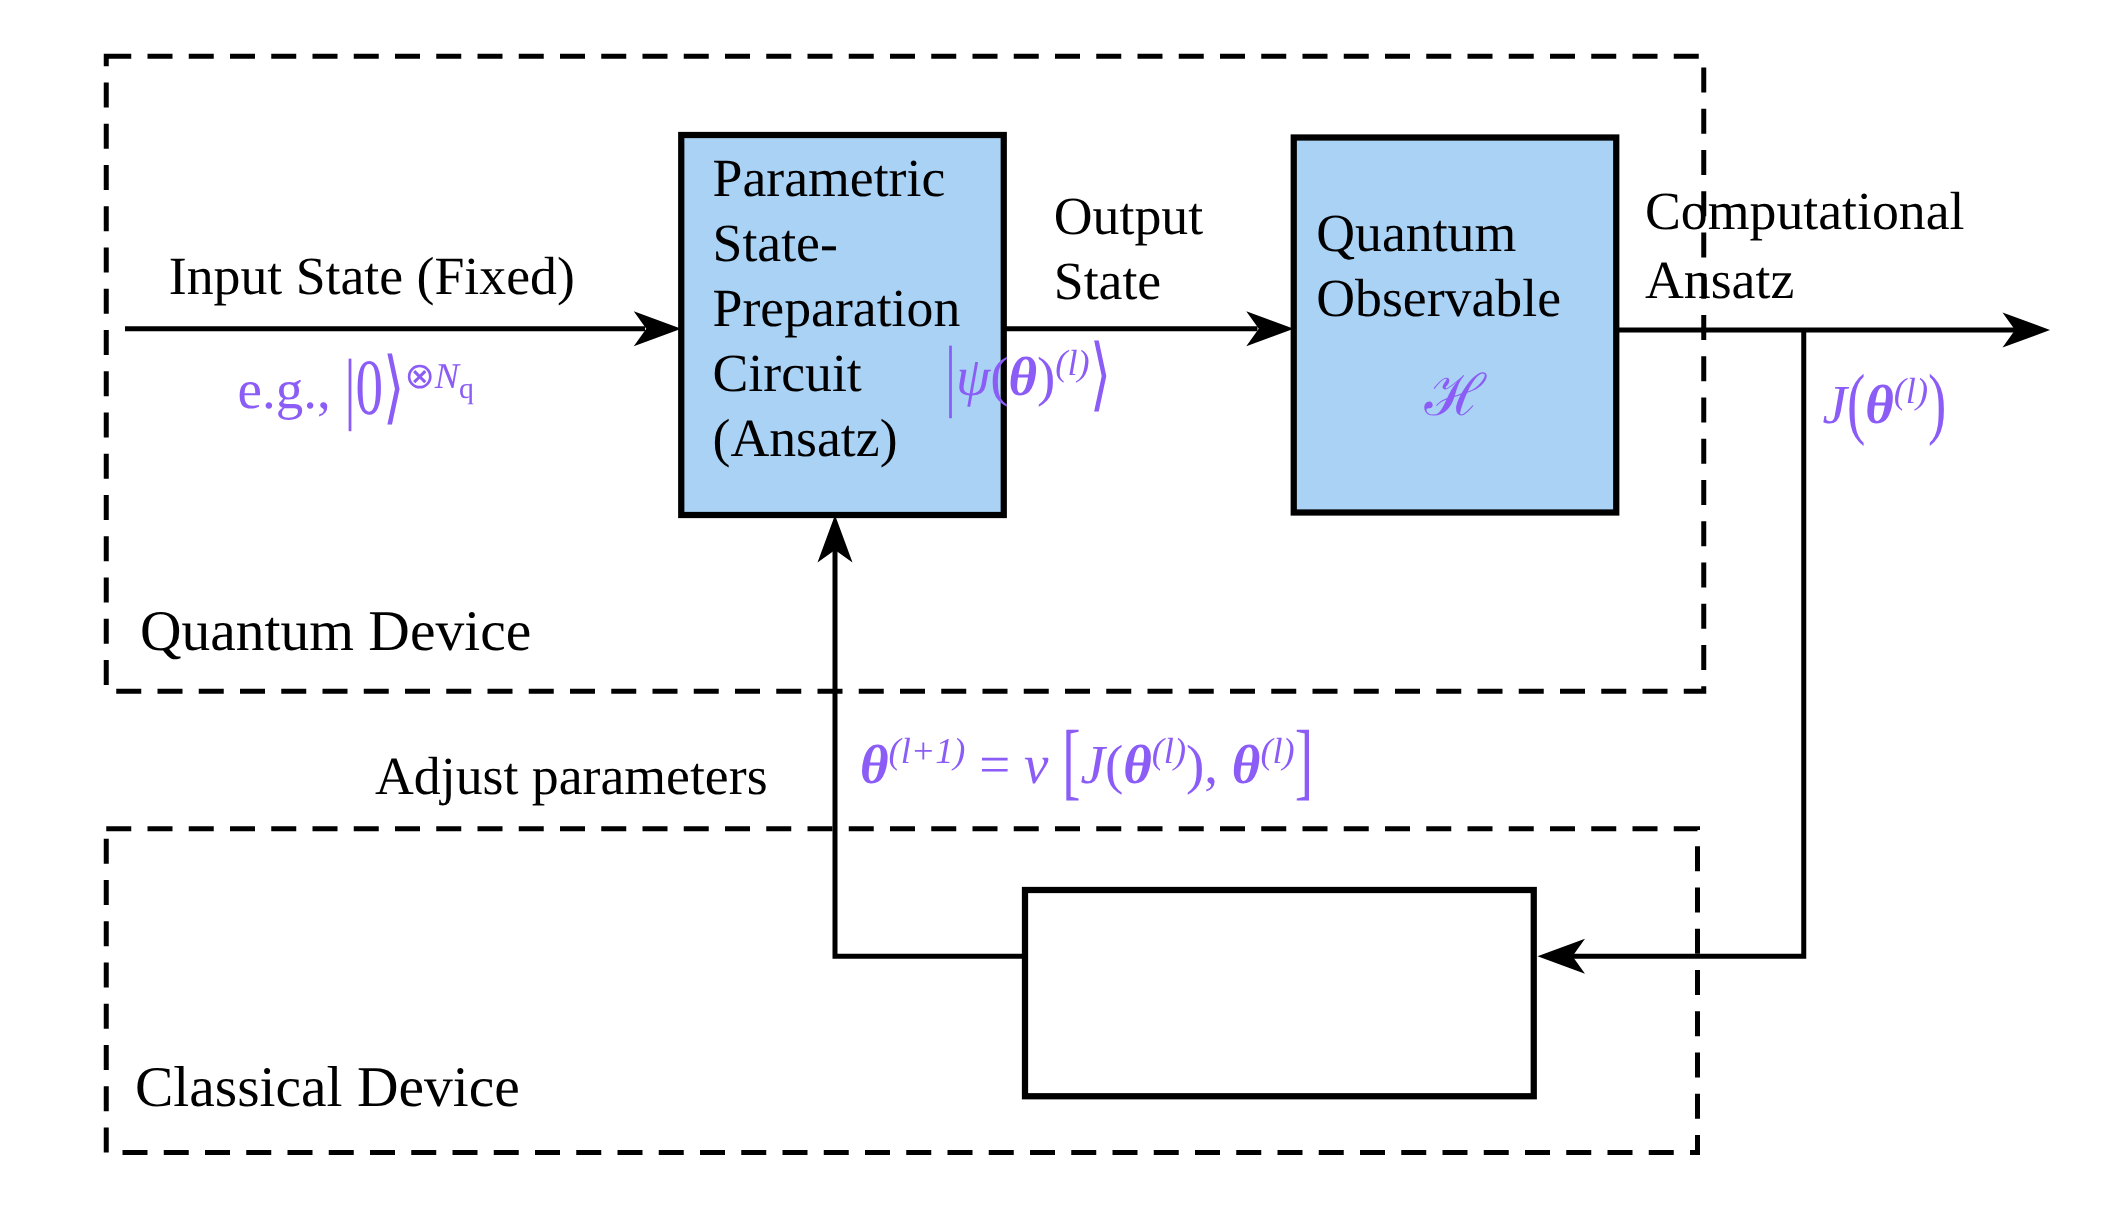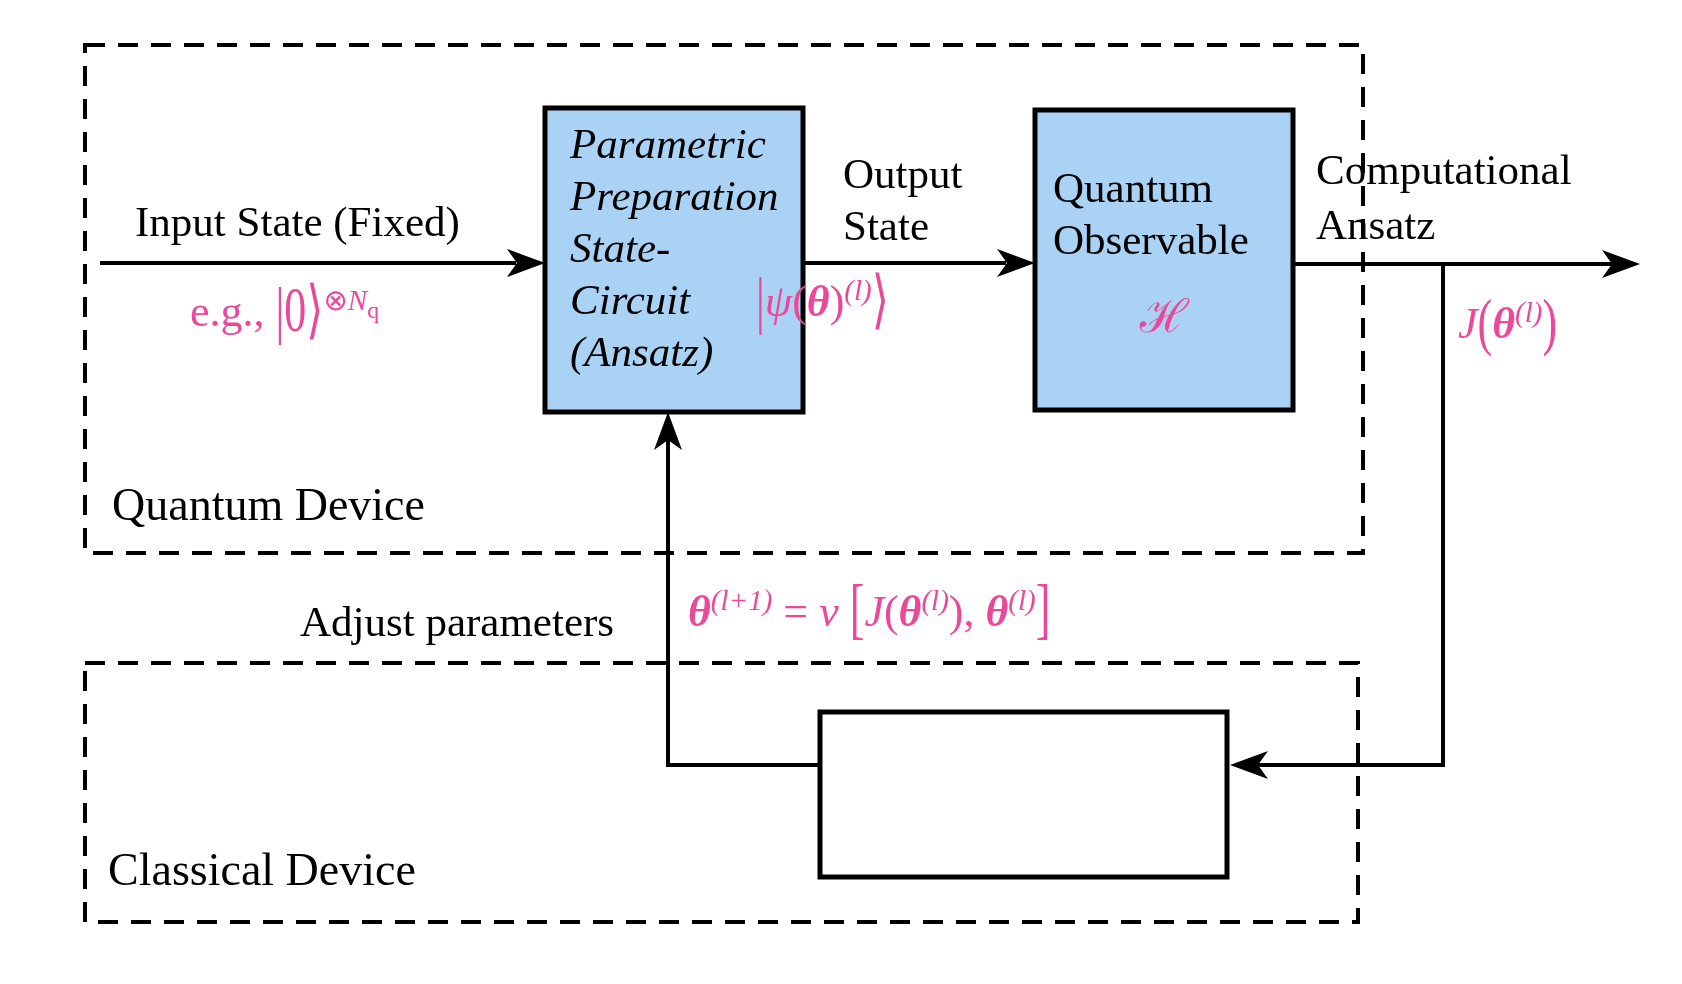--- a/index.html
+++ b/index.html
@@ -3,21 +3,21 @@
 <meta charset="utf-8">
 <style>
   html,body { margin:0; padding:0; background:#ffffff; }
   .stage {
     position:relative; width:1682px; height:984px; background:#ffffff;
     overflow:hidden; font-family:"Liberation Serif", serif; color:#000;
   }
   .stage svg { position:absolute; left:0; top:0; z-index:1; }
   .t { position:absolute; z-index:2; white-space:nowrap; line-height:1.18; }
   .blk { color:#000; }
-  .blue { color:#ec4899; }
+  .blue { color:#8b5cf6; }
   .it { font-style:italic; }
   .bt { font-style:italic; font-weight:bold; }
   .f43 { font-size:43px; }
   .f44 { font-size:44px; }
   .f46 { font-size:46px; }
   sup { font-size:0.66em; vertical-align:0.55em; line-height:0; }
   sup sub { font-size:0.82em; vertical-align:-0.35em; line-height:0; }
   .supit { font-style:italic; }
   .tall { display:inline-block; transform:scaleY(1.45); transform-origin:center 56%; }
   .tallb { display:inline-block; transform:scaleY(1.55); transform-origin:center 58%; font-weight:400; }
@@ -56,24 +56,24 @@
 
   <div class="t blk f46" style="left:112px; top:478px;">Quantum Device</div>
   <div class="t blk f46" style="left:108px; top:843px;text-align:center;">Classical Device</div>
 
   <div class="t blk f43" style="left:135px; top:197px;">Input State (Fixed)</div>
   <div class="t blue f44" style="left:190px; top:286px;">
     <span>e.g., </span>
     <span class="tall">|0⟩</span><sup class="supit"><span style="font-style:normal">⊗</span><span>N</span><sub style="font-style:normal">q</sub></sup>
   </div>
 
-  <div class="t blk f43 boxtxt" style="left:570px; top:118px;font-style:italic;">
+  <div class="t blk f43 boxtxt" style="left:570px; top:118px;">
     <div>Parametric</div>
+    <div>State-</div>
     <div>Preparation</div>
-    <div>State-</div>
     <div>Circuit</div>
     <div>(Ansatz)</div>
   </div>
 
   <div class="t blk f43 boxtxt" style="left:843px; top:148px;">
     <div>Output</div>
     <div>State</div>
   </div>
   <div class="t blk f43 boxtxt" style="left:1053px; top:162px;">
     <div>Quantum</div>

